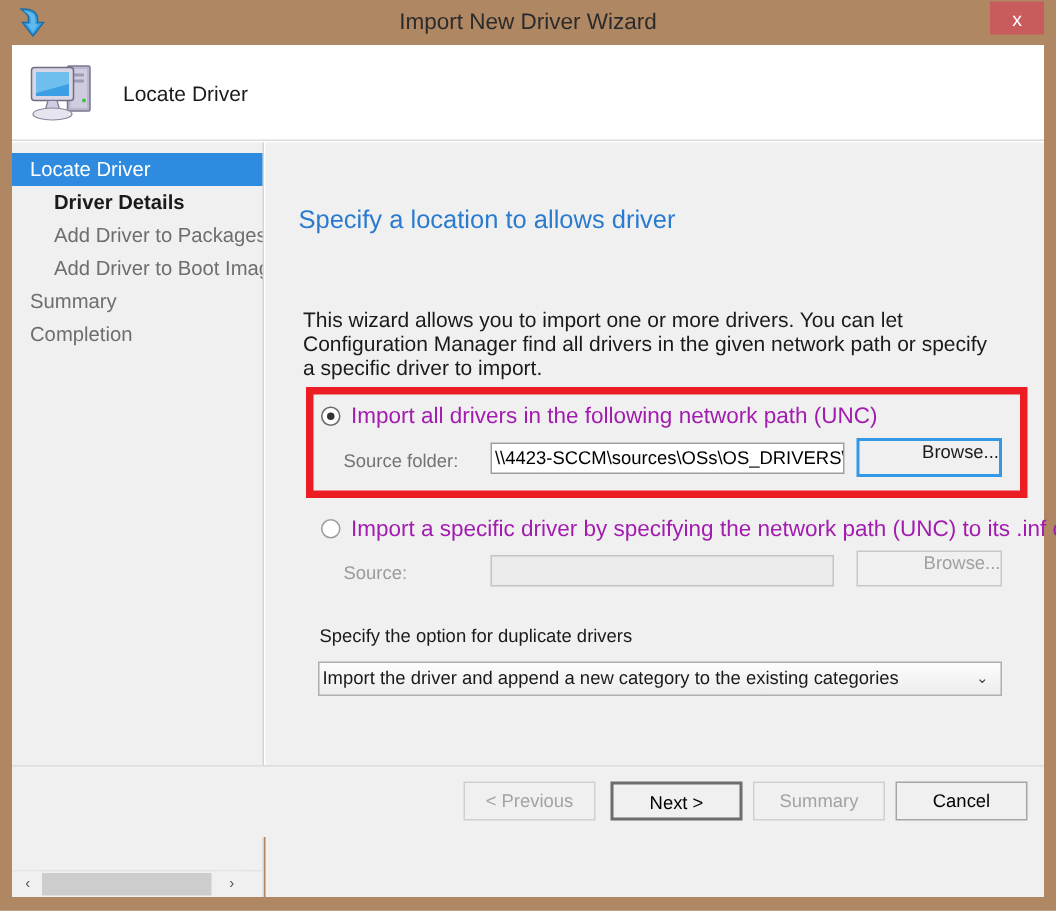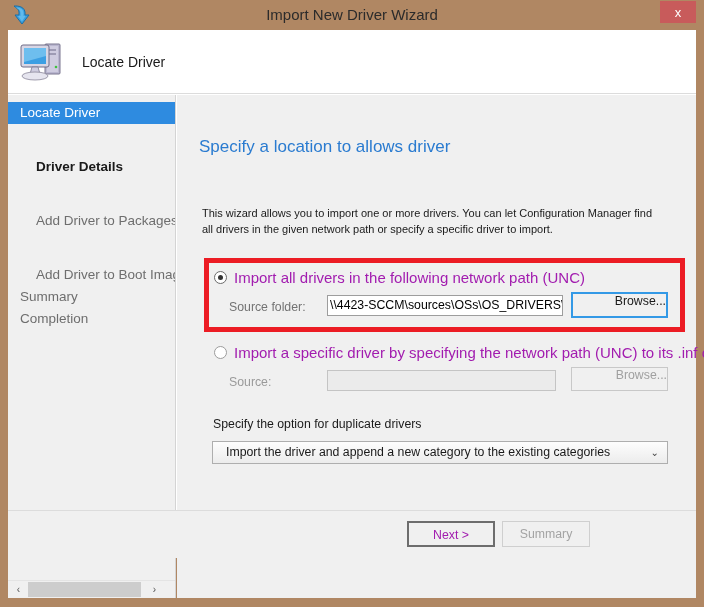--- a/index.html
+++ b/index.html
@@ -88,21 +88,21 @@
   .nav-item {
     height: 22px;
     line-height: 22px;
     font-size: 13.5px;
     color: #6e6e6e;
     white-space: nowrap;
     overflow: hidden;
     cursor: pointer;
   }
   .nav-item.lvl0 { padding-left: 12px; }
-  .nav-item.lvl1 { padding-left: 28px; margin-top: 32px; }
+  .nav-item.lvl1 { padding-left: 28px; }
   .nav-item.selected {
     background: #2e8be0;
     color: #ffffff;
   }
   .nav-item.strong { color: #1a1a1a; font-weight: bold; }
 
   .hscroll {
     position: absolute; left: 0; bottom: 0;
     width: 167px; height: 18px;
     background: #f0f0f0;
@@ -135,21 +135,21 @@
   }
   .page-heading {
     position: absolute; left: 22px; top: 42px;
     font-size: 17px;
     color: #2a7bd0;
     white-space: nowrap;
   }
   .intro {
     position: absolute; left: 25px; top: 110px;
     width: 460px;
-    font-size: 11px;
+    font-size: 14px;
     line-height: 16px;
     color: #1a1a1a;
   }
 
   
   .redbox {
     position: absolute; left: 27px; top: 163px;
     width: 481px; height: 74px;
     border: 5px solid #ec1c24;
     pointer-events: none;
@@ -245,21 +245,21 @@
     white-space: nowrap;
   }
   .dropdown {
     position: absolute; left: 35px; top: 346px;
     width: 456px; height: 23px;
     background: linear-gradient(#fdfdfd, #ececec);
     border: 1px solid #aeaeae;
     font-size: 12.3px;
     color: #1a1a1a;
     line-height: 21px;
-    padding-left: 13px;
+    padding-left: 2px;
     white-space: nowrap;
     overflow: hidden;
     cursor: pointer;
   }
   .dropdown .chev {
     position: absolute; right: 8px; top: 0;
     font-size: 10px; color: #444;
   }
 
   
@@ -270,21 +270,21 @@
     border-top: 1px solid #dcdcdc;
   }
   .fbtn {
     position: absolute; top: 10px;
     width: 88px; height: 26px;
     line-height: 24px;
     font-size: 12.3px;
     text-align: center;
     background: #f0f0f0;
     border: 1px solid #a5a5a5;
-    color: #a21caf;
+    color: #000000;
     font-family: "Liberation Sans", sans-serif;
     cursor: pointer;
   }
   .fbtn.disabled { color: #a3a3a3; border-color: #cfcfcf; cursor: default; }
   .fbtn.default { border: 2px solid #6d6d6d; font-weight: normal; }
   .fb-prev { left: 301px; }
   .fb-next { left: 399px; }
   .fb-summ { left: 494px; }
   .fb-canc { left: 589px; }
 
@@ -377,19 +377,21 @@
       <div class="btn browse2 disabled">Browse...</div>
 
       <div class="dup-label">Specify the option for duplicate drivers</div>
       <div class="dropdown">
         <span>Import the driver and append a new category to the existing categories</span>
         <span class="chev">⌄</span>
       </div>
     </div>
 
     <div class="footer">
+      <div class="fbtn fb-prev disabled">&lt; Previous</div>
       <div class="fbtn fb-next default">Next &gt;</div>
       <div class="fbtn fb-summ disabled">Summary</div>
+      <div class="fbtn fb-canc">Cancel</div>
     </div>
 
   </div>
 
 </div>
 
 </body></html>

